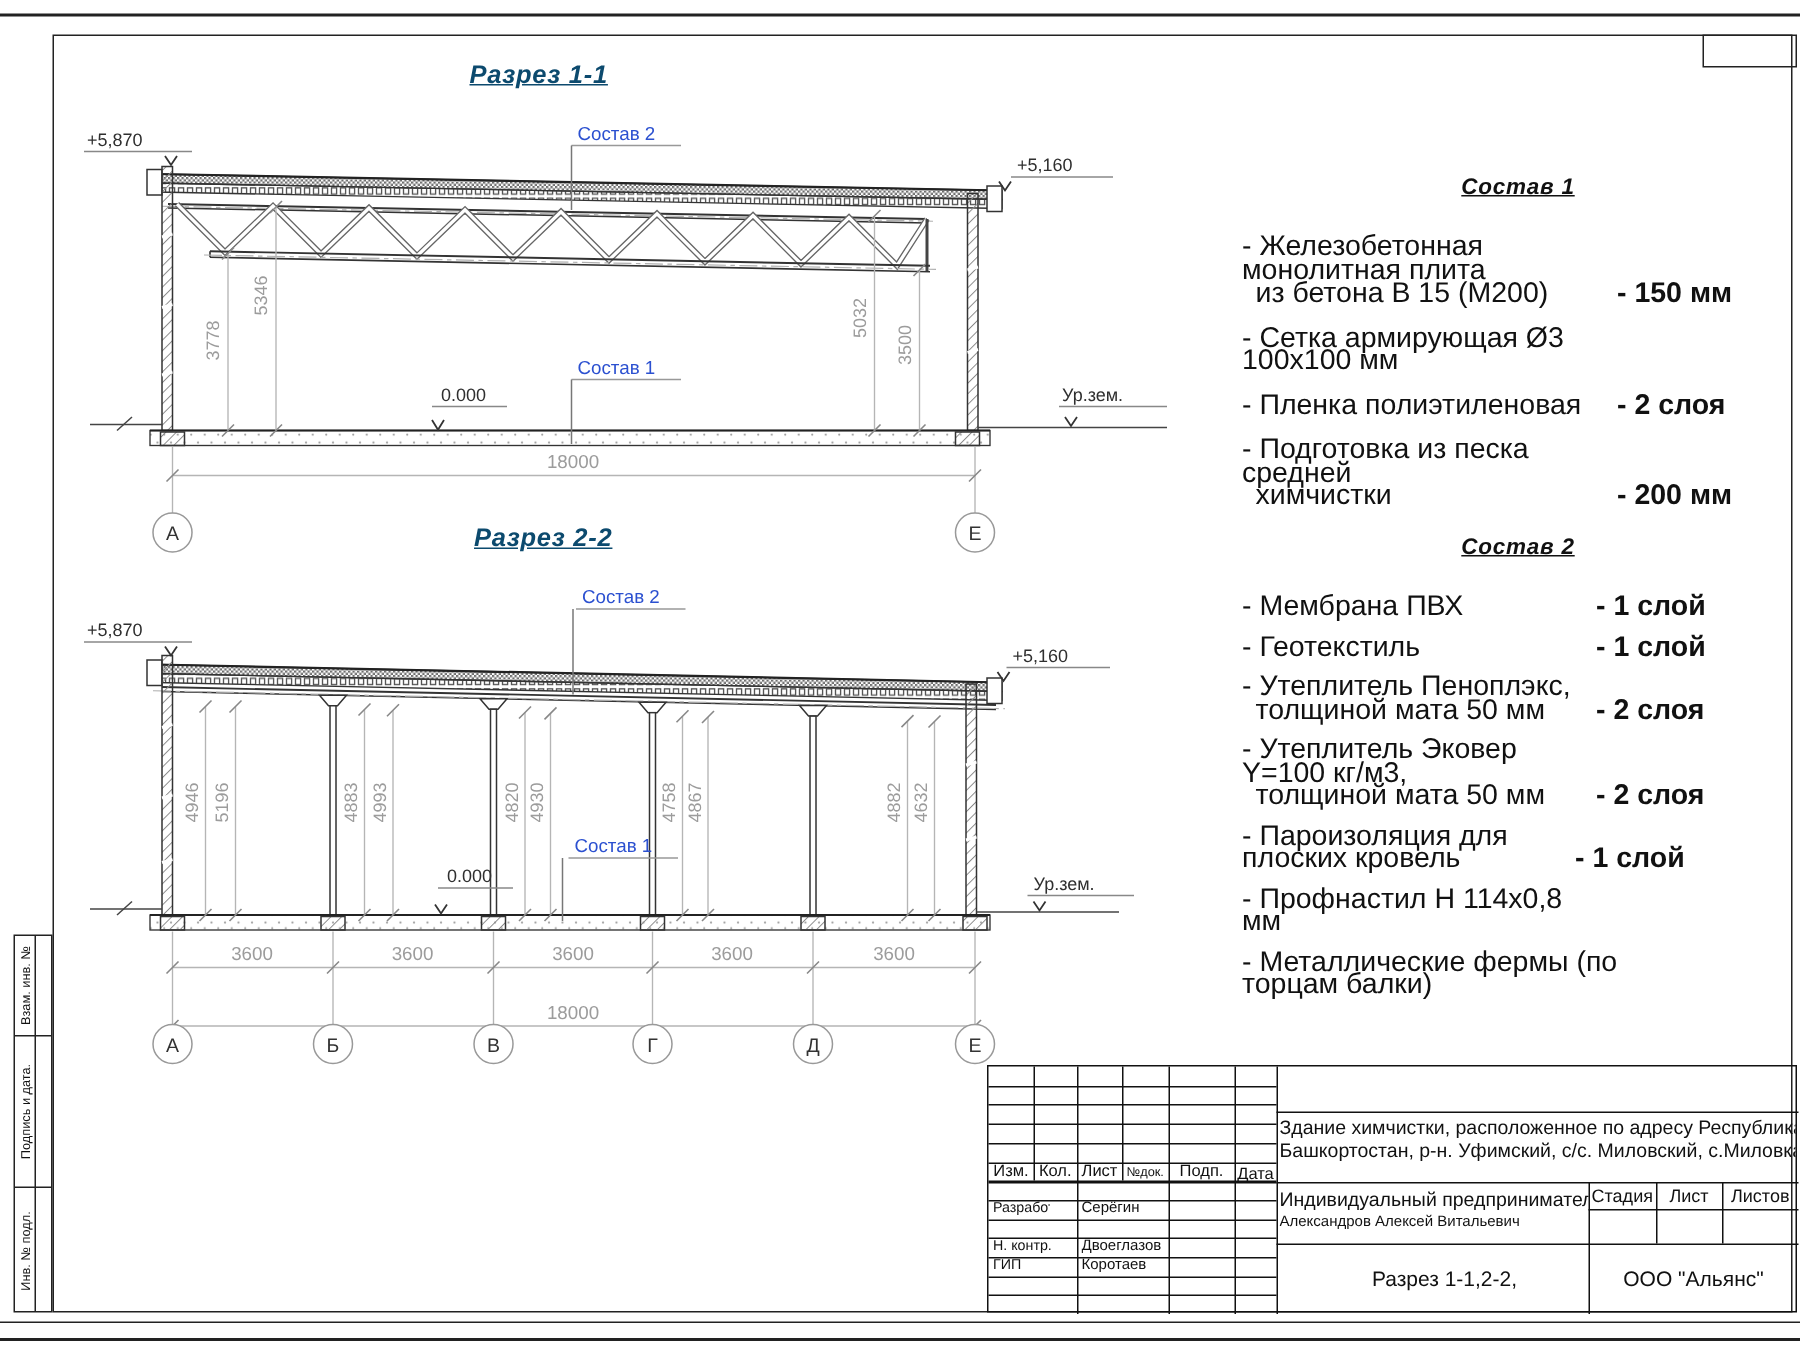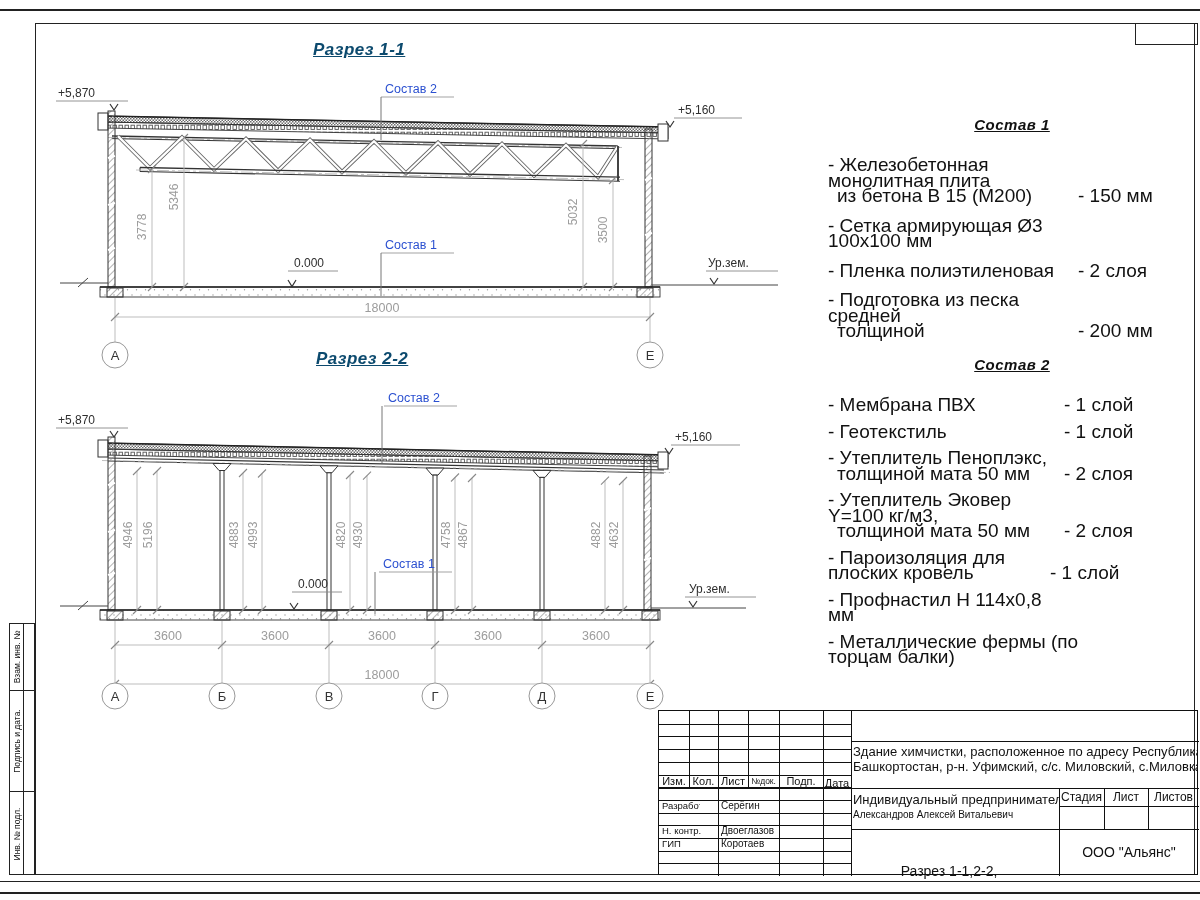--- a/index.html
+++ b/index.html
@@ -21,21 +21,21 @@
   
   .comp{position:absolute;width:368px;}
   .comp .ctitle{font-size:15px;font-style:italic;font-weight:bold;text-decoration:underline;
                 text-align:center;color:#111;margin-bottom:24px;letter-spacing:.5px;}
   .comp .row{display:flex;font-size:19px;line-height:15.5px;color:#111;}
   .comp1 .row{margin-bottom:14px;}
   .comp1 .row.gap{margin-bottom:18px;}
   .comp2 .row{margin-bottom:11px;}
   .comp .names{width:250px;}
   .comp2 .names{width:236px;}
-  .comp .val{flex:1;display:flex;align-items:flex-end;}
+  .comp .val{flex:1;display:flex;align-items:flex-end;font-weight:bold;}
   
   .tblock{position:absolute;left:658px;top:710px;width:540px;height:165px;border:1.6px solid #111;
           box-sizing:border-box;font-size:11px;color:#111;}
   .tb-line{position:absolute;background:#111;}
   .tb-cell{position:absolute;overflow:hidden;white-space:nowrap;}
   .c{text-align:center;}
 </style>
 </head>
 <body>
 
@@ -393,21 +393,21 @@
       <div class="names">
           <div>- Пленка полиэтиленовая</div>
         </div>
       <div class="val">
           <span>-  2 слоя</span>
         </div>
     </div>
     <div class="row gap">
       <div class="names">
         <div>- Подготовка из песка средней</div>
-        <div style="padding-left:9px;">толщиной</div>
+        <div style="padding-left:9px;">химчистки</div>
       </div>
       <div class="val">
           <span>- 200 мм</span>
         </div>
     </div>
   </div>
 
   <div class="comp comp2" style="left:828px;top:356px;">
     <div class="ctitle">Состав 2</div>
     <div class="row">
@@ -515,17 +515,17 @@
     <div class="tb-cell" style="left:3px;top:127px;width:69px;height:12.7px;line-height:12.7px;font-size:9.5px;">ГИП</div>
     <div class="tb-cell" style="left:62px;top:127px;width:57px;height:12.7px;line-height:12.7px;font-size:10px;">Коротаев</div>
 
     <div class="tb-cell c" style="left:194px;top:33px;width:344px;height:15px;line-height:15px;font-size:13px;">Здание химчистки,  расположенное по адресу Республика</div>
     <div class="tb-cell c" style="left:194px;top:48px;width:344px;height:15px;line-height:15px;font-size:13px;">Башкортостан, р-н. Уфимский, с/с. Миловский, с.Миловка</div>
     <div class="tb-cell" style="left:194px;top:81px;width:206px;height:15px;line-height:15px;font-size:13px;">Индивидуальный предприниматель</div>
     <div class="tb-cell" style="left:194px;top:96px;width:206px;height:15px;line-height:15px;font-size:10px;">Александров Алексей Витальевич</div>
     <div class="tb-cell c" style="left:400px;top:77px;width:45px;height:18px;line-height:18px;font-size:12px;">Стадия</div>
     <div class="tb-cell c" style="left:445px;top:77px;width:44px;height:18px;line-height:18px;font-size:12px;">Лист</div>
     <div class="tb-cell c" style="left:489px;top:77px;width:51px;height:18px;line-height:18px;font-size:12px;">Листов</div>
-    <div class="tb-cell c" style="left:186px;top:118px;width:208px;height:47px;line-height:47px;font-size:14px;margin-top:19px;">Разрез 1-1,2-2,</div>
+    <div class="tb-cell c" style="left:200px;top:118px;width:208px;height:47px;line-height:47px;font-size:14px;">Разрез 1-1,2-2,</div>
     <div class="tb-cell c" style="left:400px;top:118px;width:140px;height:47px;line-height:47px;font-size:14px;">ООО "Альянс"</div>
   </div>
 
 </div>
 
 </body></html>

